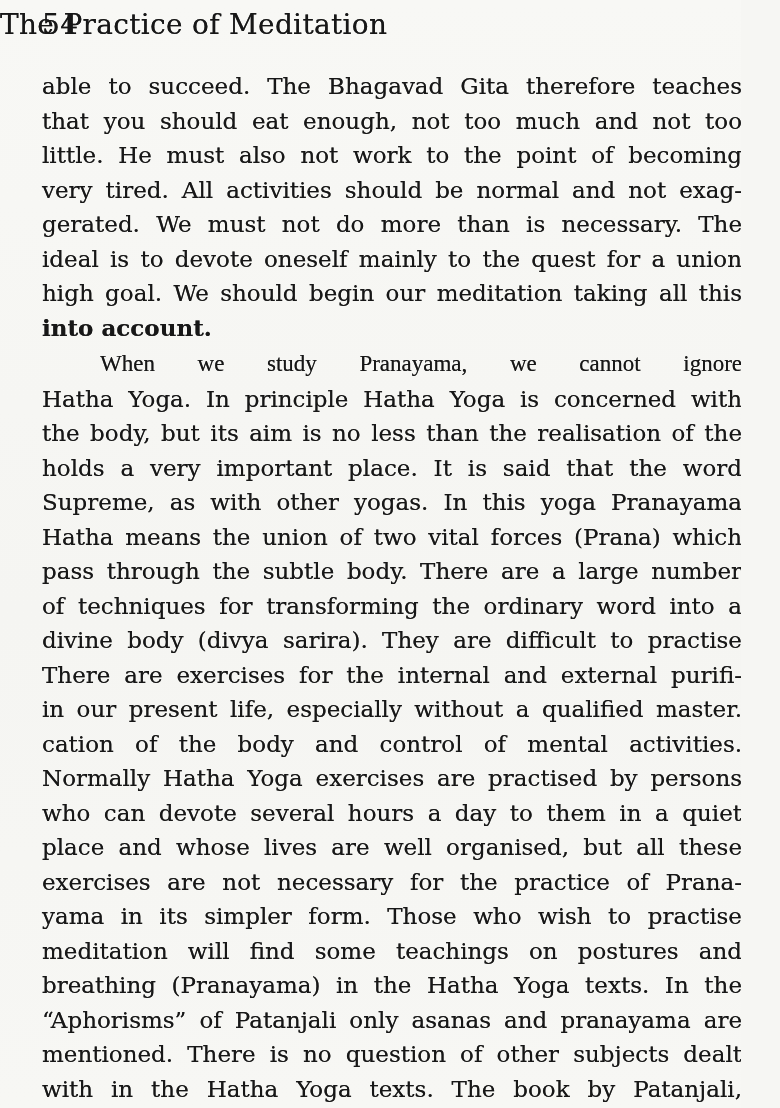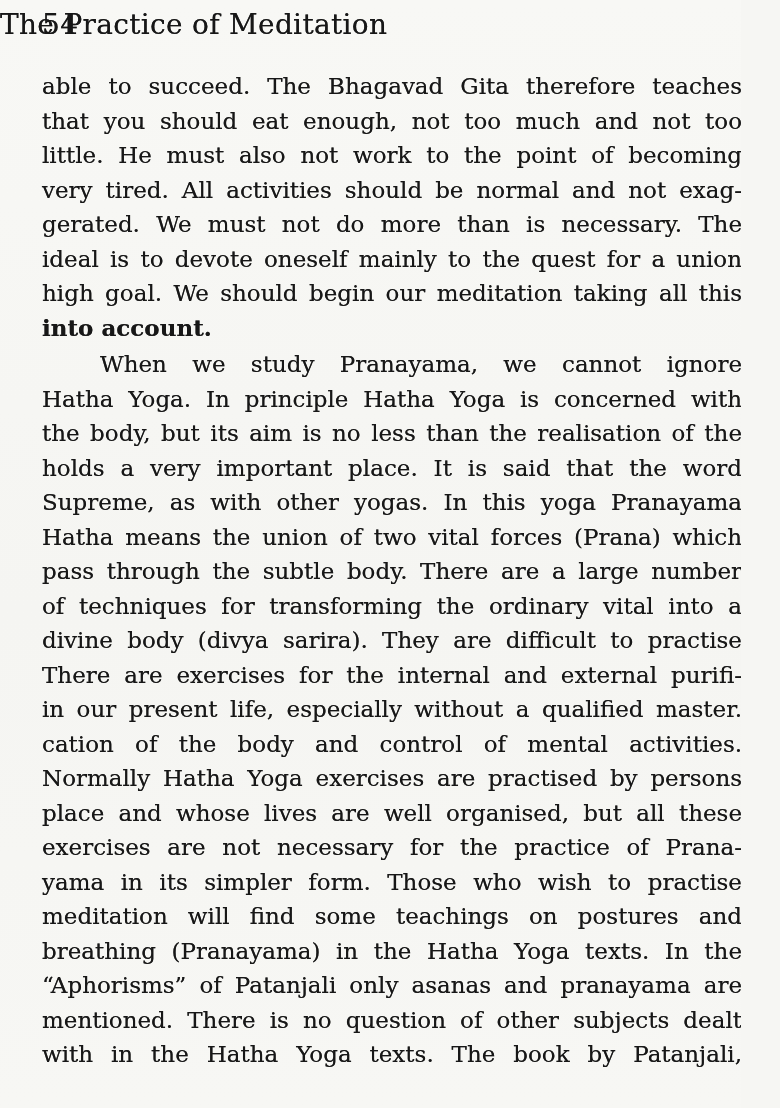--- a/index.html
+++ b/index.html
@@ -57,20 +57,21 @@
     text-align: justify;
     text-align-last: justify;
     white-space: normal;
   }
   .line.no-justify {
     text-align-last: left;
     font-weight: bold;
   }
   .line.indent {
     padding-left: 58px;
+    font-family: Liberation Serif, serif;
   }
 </style>
 </head>
 <body>
 
 <div class="page">
   <div class="page-header">
     <div class="page-number">54</div>
     <div class="page-title">The Practice of Meditation</div>
   </div>
@@ -86,26 +87,27 @@
         <div class="line no-justify">into account.</div>
       </div>
       <div class="paragraph">
         <div class="line indent">When we study Pranayama, we cannot ignore</div>
         <div class="line">Hatha Yoga. In principle Hatha Yoga is concerned with</div>
         <div class="line">the body, but its aim is no less than the realisation of the</div>
         <div class="line">holds a very important place. It is said that the word</div>
         <div class="line">Supreme, as with other yogas. In this yoga Pranayama</div>
         <div class="line">Hatha means the union of two vital forces (Prana) which</div>
         <div class="line">pass through the subtle body. There are a large number</div>
-        <div class="line">of techniques for transforming the ordinary vital into a</div>
+        <div class="line">of techniques for transforming the ordinary word into a</div>
         <div class="line">divine body (divya sarira). They are difficult to practise</div>
         <div class="line">There are exercises for the internal and external purifi-</div>
         <div class="line">in our present life, especially without a qualified master.</div>
         <div class="line">cation of the body and control of mental activities.</div>
         <div class="line">Normally Hatha Yoga exercises are practised by persons</div>
+        <div class="line">who can devote several hours a day to them in a quiet</div>
         <div class="line">place and whose lives are well organised, but all these</div>
         <div class="line">exercises are not necessary for the practice of Prana-</div>
         <div class="line">yama in its simpler form. Those who wish to practise</div>
         <div class="line">meditation will find some teachings on postures and</div>
         <div class="line">breathing (Pranayama) in the Hatha Yoga texts. In the</div>
         <div class="line">“Aphorisms” of Patanjali only asanas and pranayama are</div>
         <div class="line">mentioned. There is no question of other subjects dealt</div>
         <div class="line">with in the Hatha Yoga texts. The book by Patanjali,</div>
       </div>
     </div>

